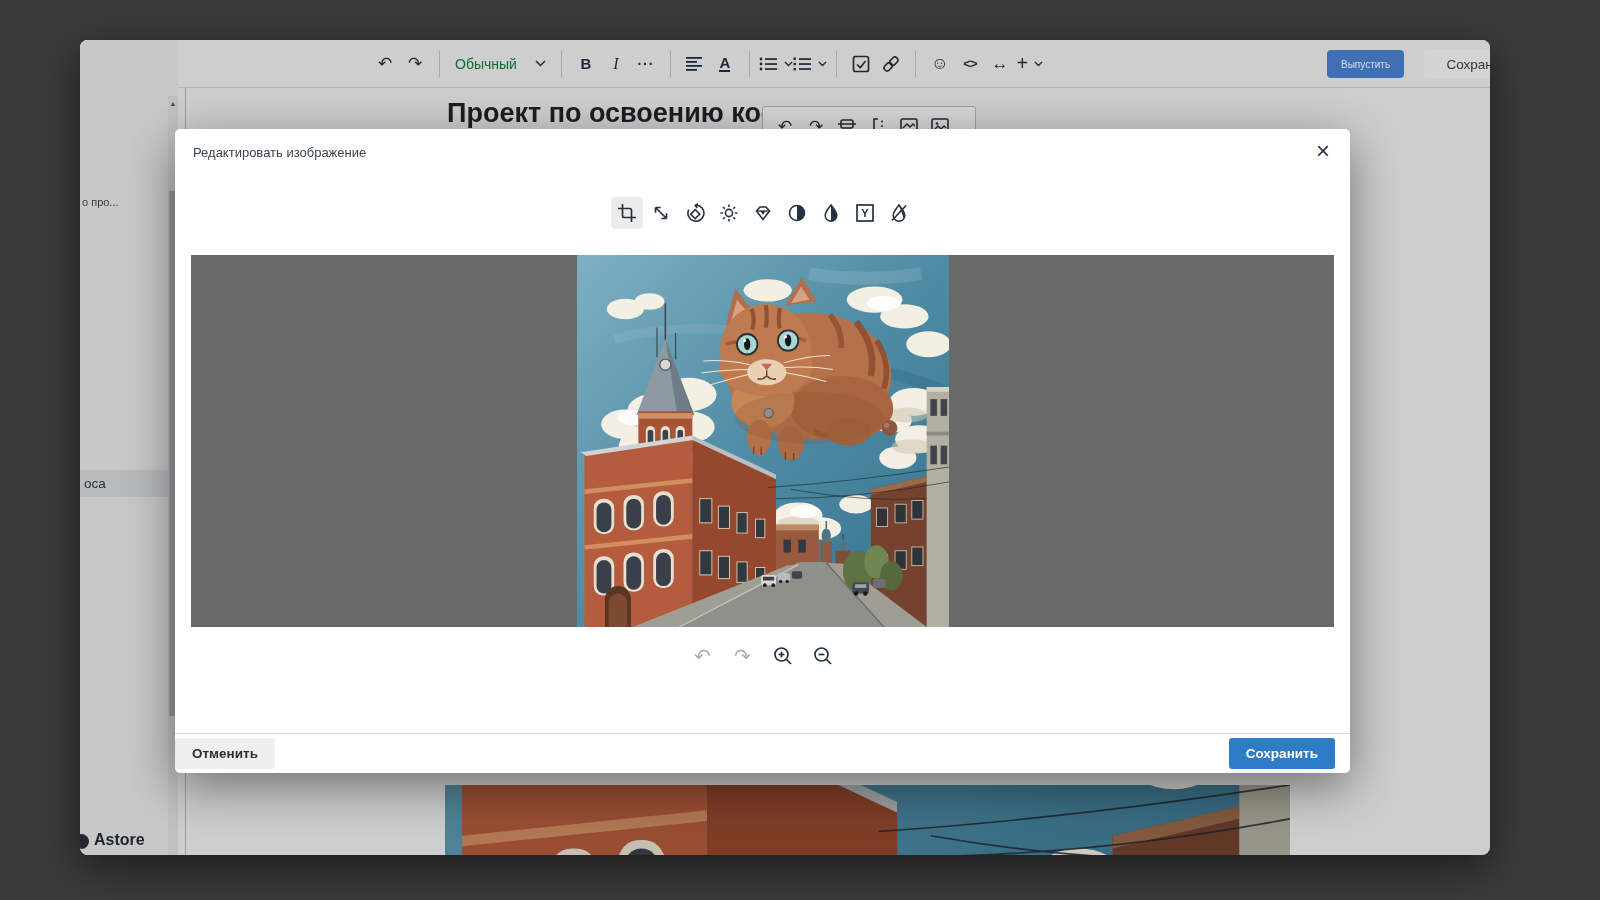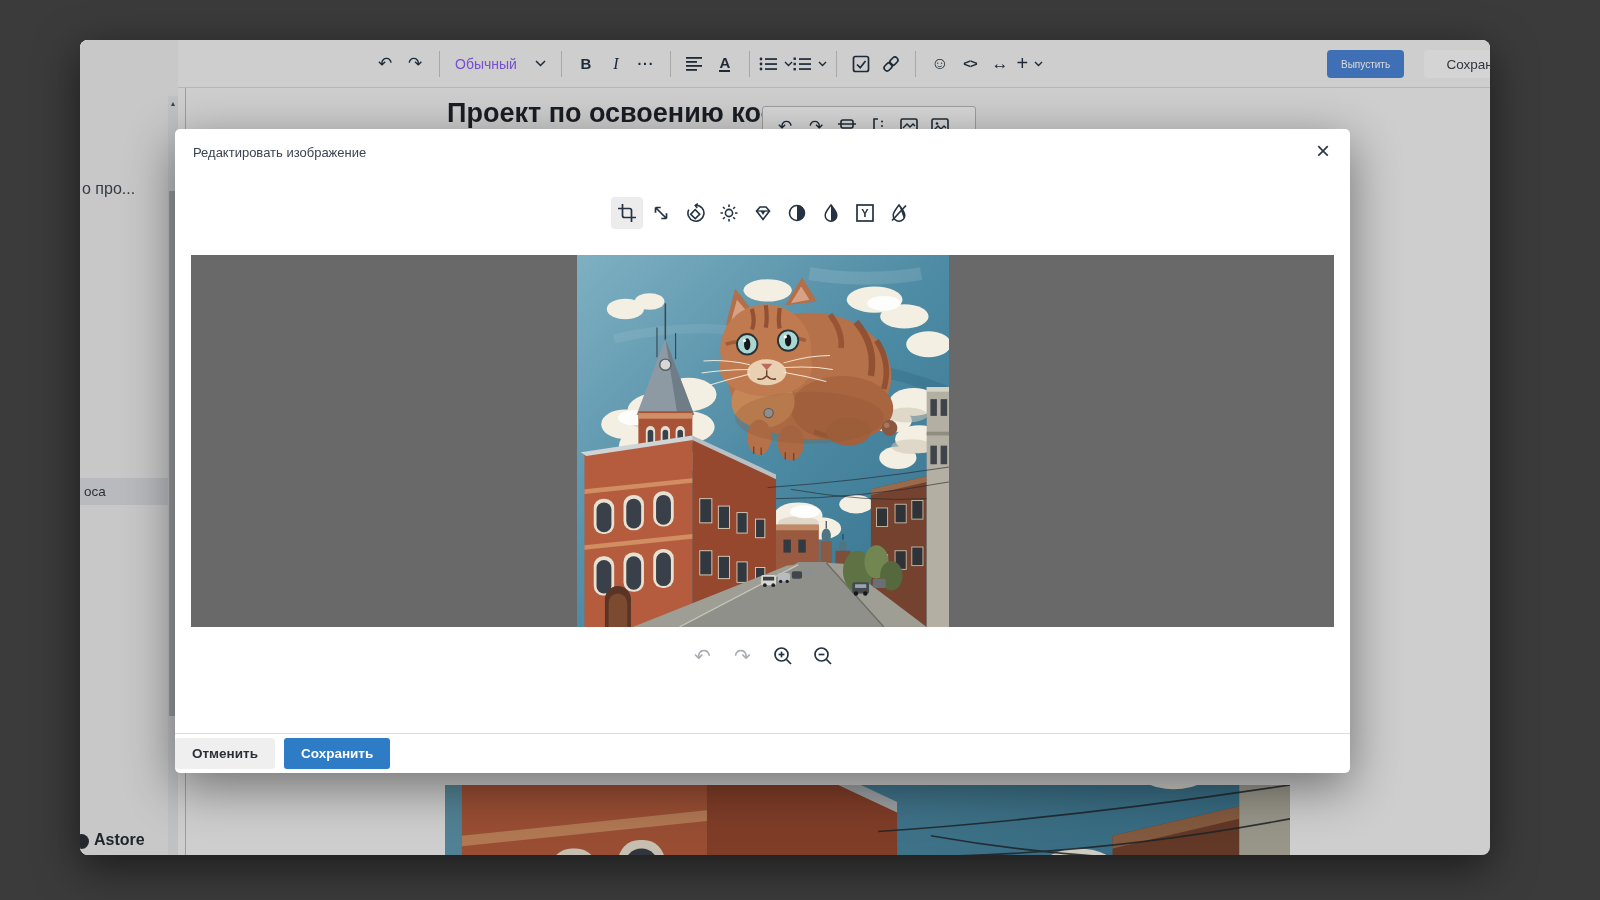--- a/index.html
+++ b/index.html
@@ -7,38 +7,38 @@
     font-family:"Liberation Sans", sans-serif; }
 
   
   .app-window { position:absolute; left:80px; top:40px; width:1410px; height:815px;
     background:#f2f2f2; border-radius:8px; overflow:hidden;
     box-shadow:0 12px 44px rgba(0,0,0,.55); }
   .dim-overlay { position:absolute; inset:0; background:rgba(0,0,0,.15); z-index:50; }
 
   
   .sidebar { position:absolute; left:0; top:0; width:98px; height:100%; background:#ebeced; }
-  .sb-item-top { position:absolute; left:2px; top:140px; font-size:16px; color:#414751; white-space:nowrap; }
+  .sb-item-top { position:absolute; left:2px; top:156px; font-size:11px; color:#414751; white-space:nowrap; }
   .sb-item-selected { position:absolute; left:0; top:430px; width:88px; height:27px;
     background:#d9dbde; display:flex; align-items:center; padding-left:4px;
-    font-size:13.5px; color:#333a44;margin-top:8px; }
+    font-size:13.5px; color:#333a44; }
   .sb-brand { position:absolute; left:14px; bottom:6px; font-size:16px; font-weight:700; color:#262c34; }
   .sb-logo { position:absolute; left:-6px; bottom:6px; width:15px; height:15px; border-radius:50%; background:#2a3038; }
   .sb-scrollbar { position:absolute; right:0; top:56px; bottom:0; width:10px; background:#e2e3e5; }
   .sb-scroll-arrow { position:absolute; top:4px; left:0; width:10px; text-align:center; font-size:7px; color:#4a4f56; }
   .sb-scroll-thumb { position:absolute; left:1px; top:95px; width:8px; height:525px; background:#b6b7b9; }
   .content-rule { position:absolute; left:105px; top:48px; bottom:0; width:1px; background:#b9b9b9; }
 
   
   .ed-toolbar { position:absolute; left:0; top:0; right:0; height:48px; background:#f2f2f2;
     border-bottom:1px solid #d8d8d8; display:flex; align-items:center; padding-left:290px; }
   .tb-btn { min-width:30px; height:30px; display:flex; align-items:center; justify-content:center;
     color:#243242; font-size:17px; background:none; border:none; gap:6px; cursor:default; }
   .tb-sep { width:1px; height:26px; background:#c6c6c6; margin:0 9px; }
-  .tb-style { display:flex; align-items:center; gap:18px; padding:0 6px; font-size:14px; color:#8b5cf6; }
+  .tb-style { display:flex; align-items:center; gap:18px; padding:0 6px; font-size:14px; color:#15803d; }
   .tb-bold { font-weight:700; font-size:15px; }
   .tb-italic { font-style:italic; font-family:"Liberation Serif", serif; font-size:16px; }
   .tb-more { letter-spacing:1px; font-weight:700; font-size:14px; }
   .tb-aund { font-size:15px; font-weight:600; border-bottom:2px solid #243242; line-height:1.05; }
   .tb-code { font-size:13px; font-weight:600; letter-spacing:-1px; }
   .tb-plus { font-size:20px; font-weight:300; }
   .btn-publish { position:absolute; left:1247px; top:10px; height:28px; padding:0 14px;
     background:#4a84d6; color:#fff; font-size:10px; border:none; border-radius:4px; }
   .btn-save-top { position:absolute; left:1344px; top:10px; height:28px; width:112px;
     background:#fafafa; color:#3a4048; font-size:13.5px; border:none; border-radius:4px; }
@@ -66,21 +66,21 @@
     display:flex; align-items:center; justify-content:center; color:#243242; }
   .tool-btn.selected { background:#ececec; }
   .canvas { position:absolute; left:16px; right:16px; top:126px; height:372px; background:#696969;
     display:flex; align-items:center; justify-content:center; }
   .zoom-row { position:absolute; left:0; right:0; top:514px; display:flex; justify-content:center;
     gap:14px; align-items:center; }
   .zr-btn { width:26px; height:26px; display:flex; align-items:center; justify-content:center;
     background:none; border:none; color:#243242; }
   .zr-btn.disabled { color:#a9aeb4; font-size:20px; }
   .modal-footer { position:absolute; left:0; right:0; bottom:0; height:40px; border-top:1px solid #dcdcdc;
-    display:flex; align-items:center; justify-content:flex-start; gap:9px; padding-right:15px; }
+    display:flex; align-items:center; justify-content:space-between; gap:9px; padding-right:15px; }
   .btn-cancel { height:31px; padding:0 17px; background:#efefef; color:#2a3038;
     font-size:13.5px; font-weight:700; border:none; border-radius:3px; }
   .btn-save { height:31px; padding:0 17px; background:#2e7cc5; color:#fff;
     font-size:13.5px; font-weight:700; border:none; border-radius:3px; }
 
   svg.ic { display:block; }
   .hidden-defs { position:absolute; width:0; height:0; }
 </style>
 </head>
 <body>

